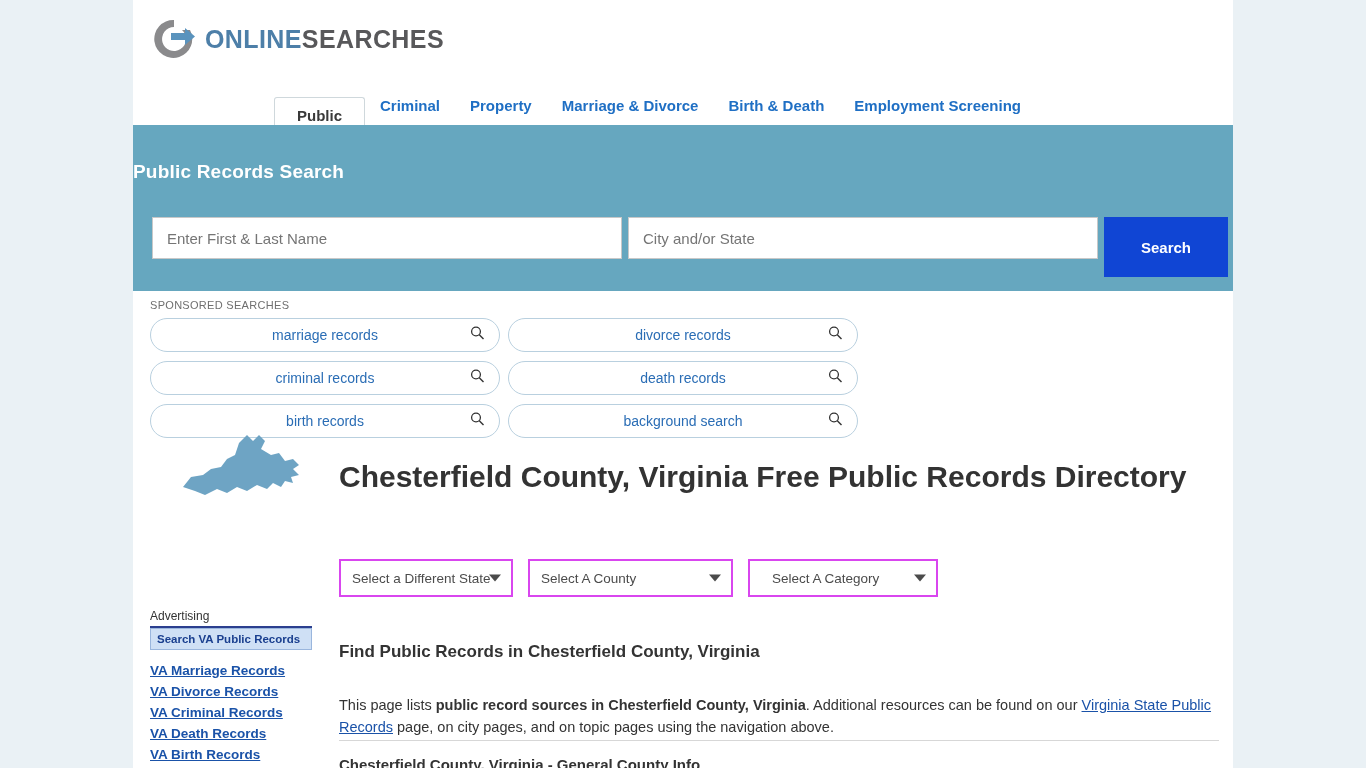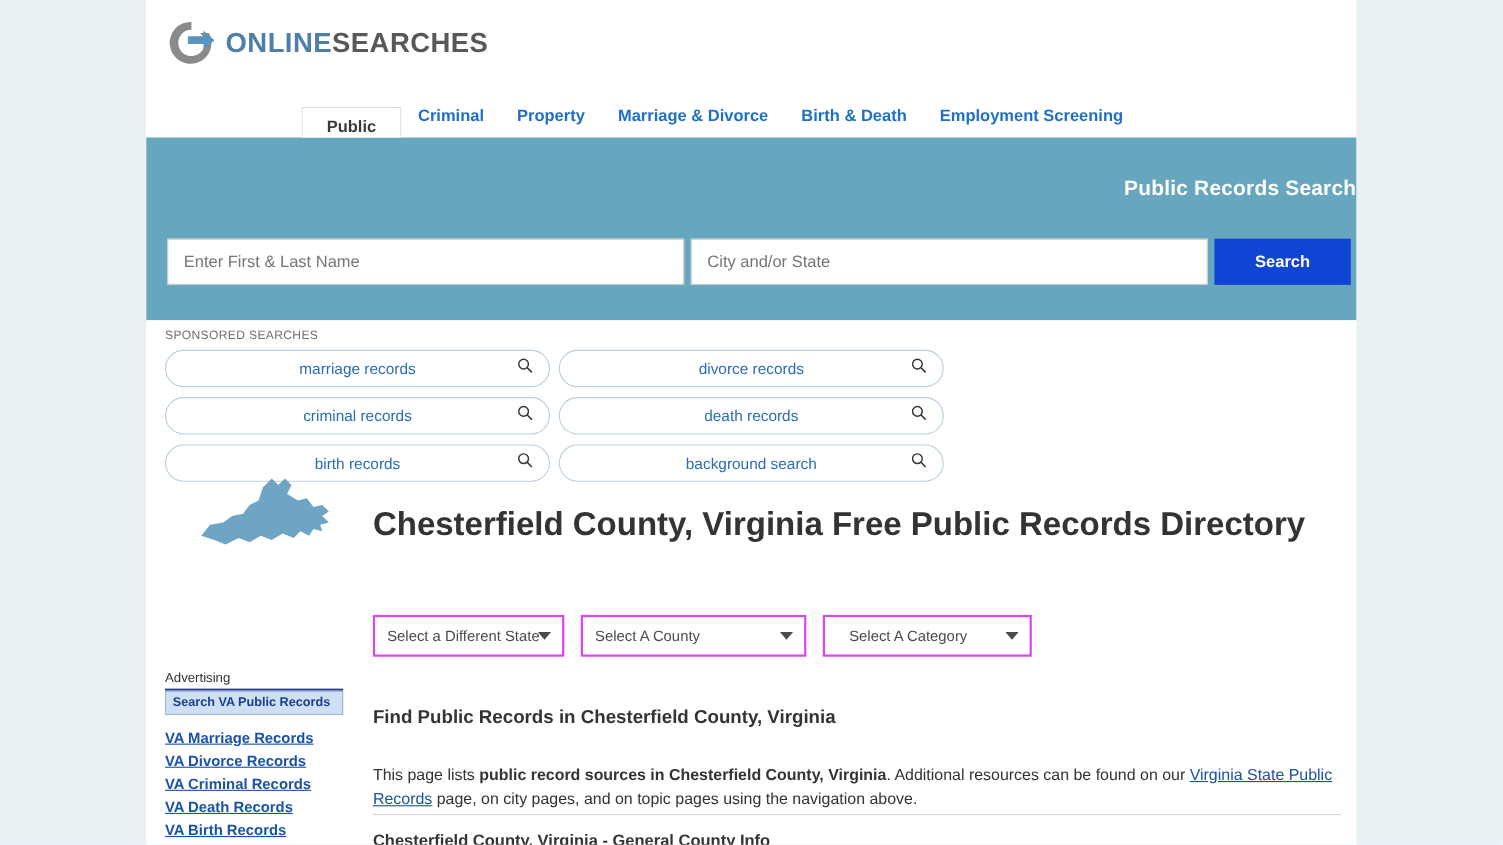--- a/index.html
+++ b/index.html
@@ -57,38 +57,38 @@
     padding: 9px 22px 1px 22px;
   }
 
   
   .banner {
     position: absolute; left: 0; top: 125px;
     width: 1100px; height: 166px;
     background: #66a7bf;
   }
   .banner-title {
-    text-align: right; color: #ffffff;
+    text-align: left; color: #ffffff;
     font-size: 19px; font-weight: bold;
     padding-top: 36px; letter-spacing: .2px;
   }
   .banner-form {
     position: absolute; left: 19px; top: 92px;
     display: flex; gap: 6px;
   }
   .banner-form input {
     height: 42px; border: 1px solid #c8c8c8; background: #fff;
     font-size: 15px; color: #7a7a7a; padding: 0 14px;
     font-family: "Liberation Sans", sans-serif;
     outline: none;
   }
   #name-input { width: 470px; }
   #city-input { width: 470px; }
   .search-btn {
-    width: 124px; height: 42px;
+    width: 124px; height: 60px;
     background: #1045d4; color: #fff; border: none;
     font-size: 15px; font-weight: bold; cursor: pointer;
     font-family: "Liberation Sans", sans-serif;
   }
 
   
   .sponsored-label {
     position: absolute; left: 17px; top: 299px;
     font-size: 11px; color: #6f6f6f; letter-spacing: .3px;
   }

